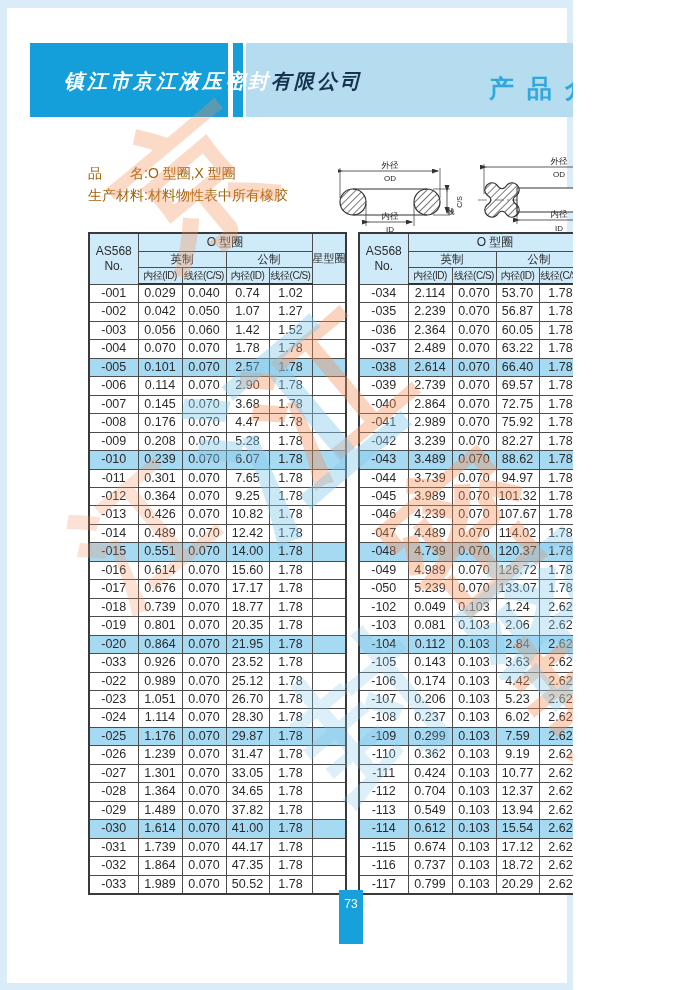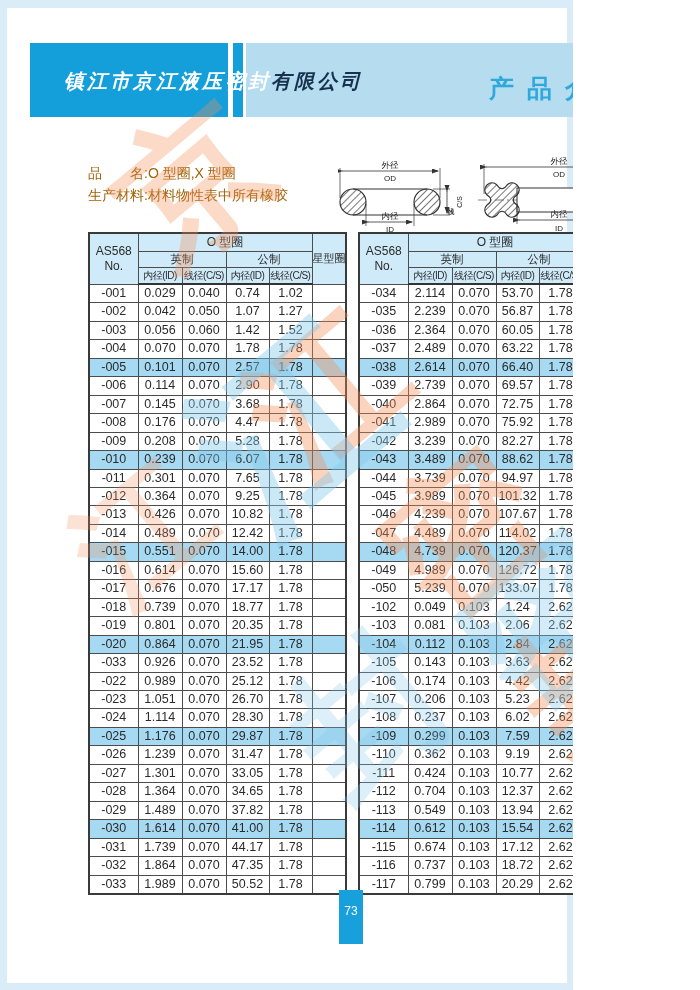--- a/index.html
+++ b/index.html
@@ -43,21 +43,21 @@
   .otable .h-sys{font-size:11.5px;height:14px;}
   .otable .h-sub{font-size:10px;height:15px;letter-spacing:-0.5px;}
   .otable .h3 th{border-bottom:2px solid #333;}
   .otable .c-no div{font-size:12px;line-height:15px;}
   .otable .c-star{font-size:11px;}
   .otable tbody td{height:17.45px;line-height:17.45px;}
   .otable tbody tr.hl td{background:#a6d9f2;}
 
   
   .badge{position:absolute;left:339px;top:890px;width:24px;height:54px;background:#18a0dc;z-index:2;
-         color:#fff;font-size:12px;text-align:center;padding-top:14px;box-sizing:border-box;}
+         color:#fff;font-size:12px;text-align:center;padding-top:7px;box-sizing:border-box;}
 
   
   .wm{position:absolute;z-index:3;pointer-events:none;font-weight:bold;line-height:1;
       font-family:"Liberation Sans","DejaVu Sans",sans-serif;}
   .wm1{left:118px;top:108px;font-size:150px;color:rgba(243,142,88,0.33);transform:rotate(-40deg);}
   .wm2{left:252px;top:318px;font-size:150px;color:rgba(243,142,88,0.38);transform:rotate(-40deg);}
   .wm3{left:388px;top:458px;font-size:150px;color:rgba(243,142,88,0.38);transform:rotate(-40deg);}
   .wm4{left:518px;top:598px;font-size:150px;color:rgba(243,142,88,0.38);transform:rotate(-40deg);}
   .wm5{left:592px;top:732px;font-size:140px;color:rgba(243,142,88,0.32);transform:rotate(-40deg);}
   .wm6{left:78px;top:468px;font-size:130px;color:rgba(243,142,88,0.26);transform:rotate(-40deg);}

